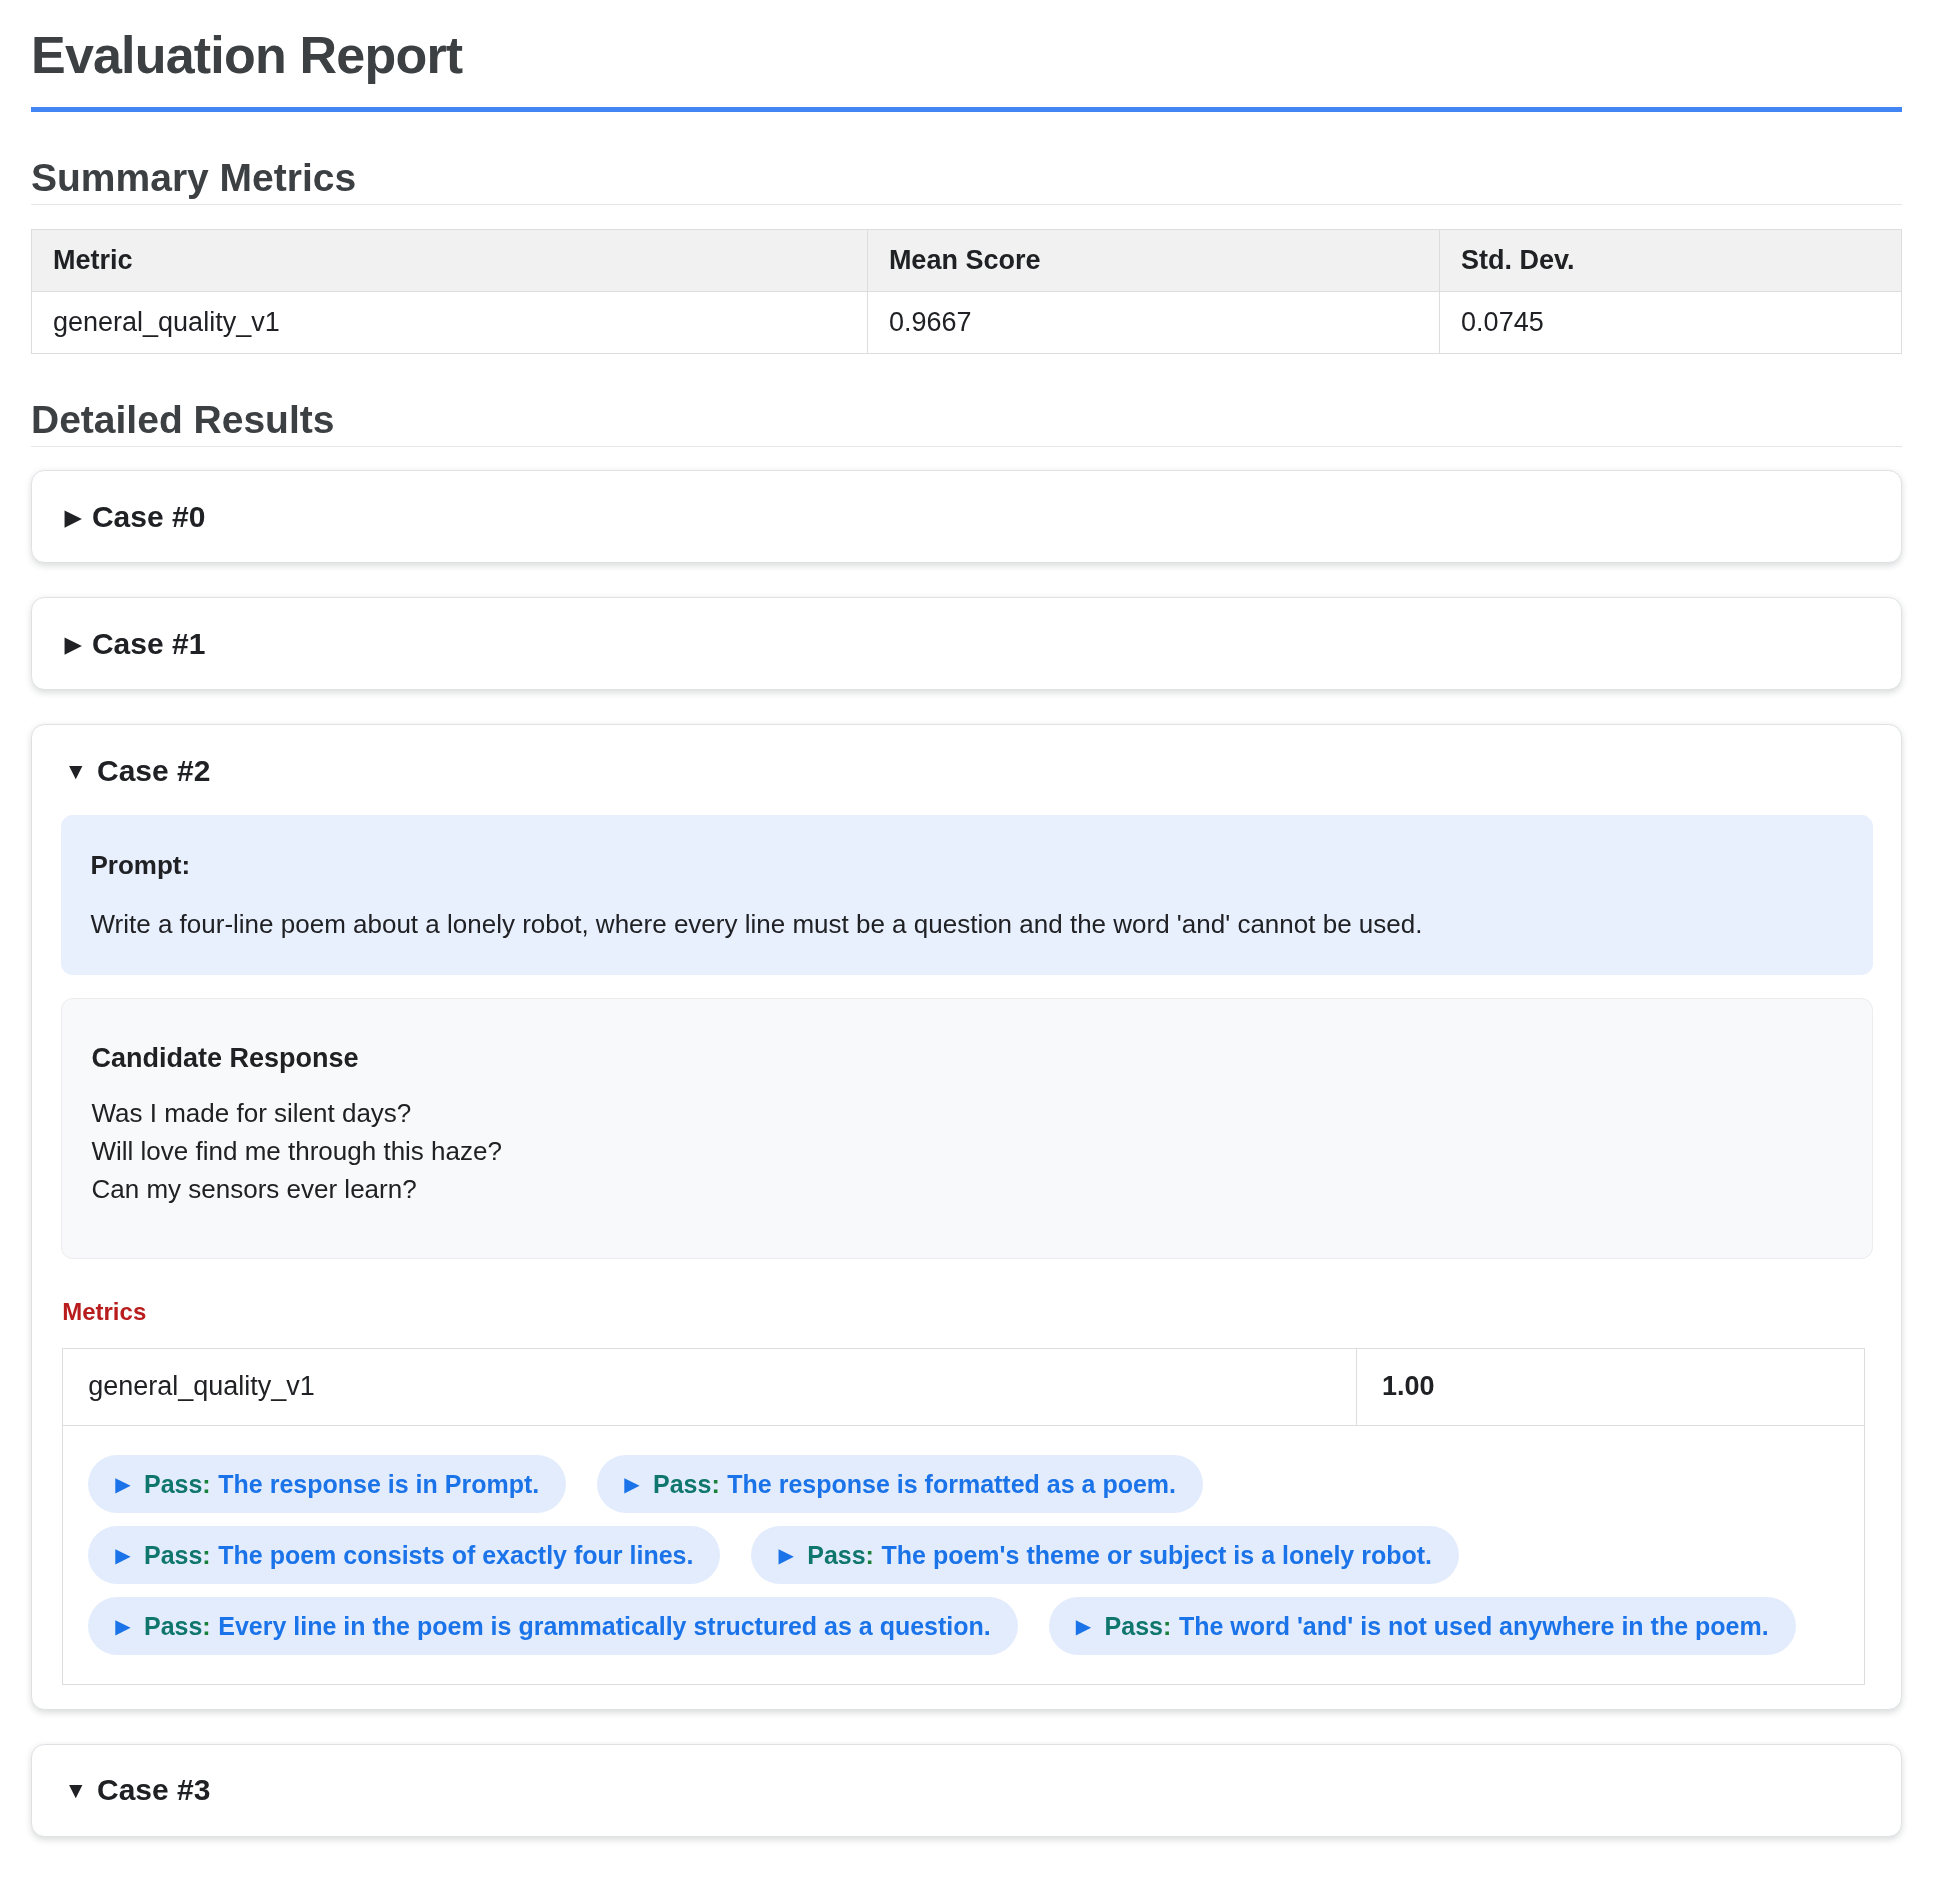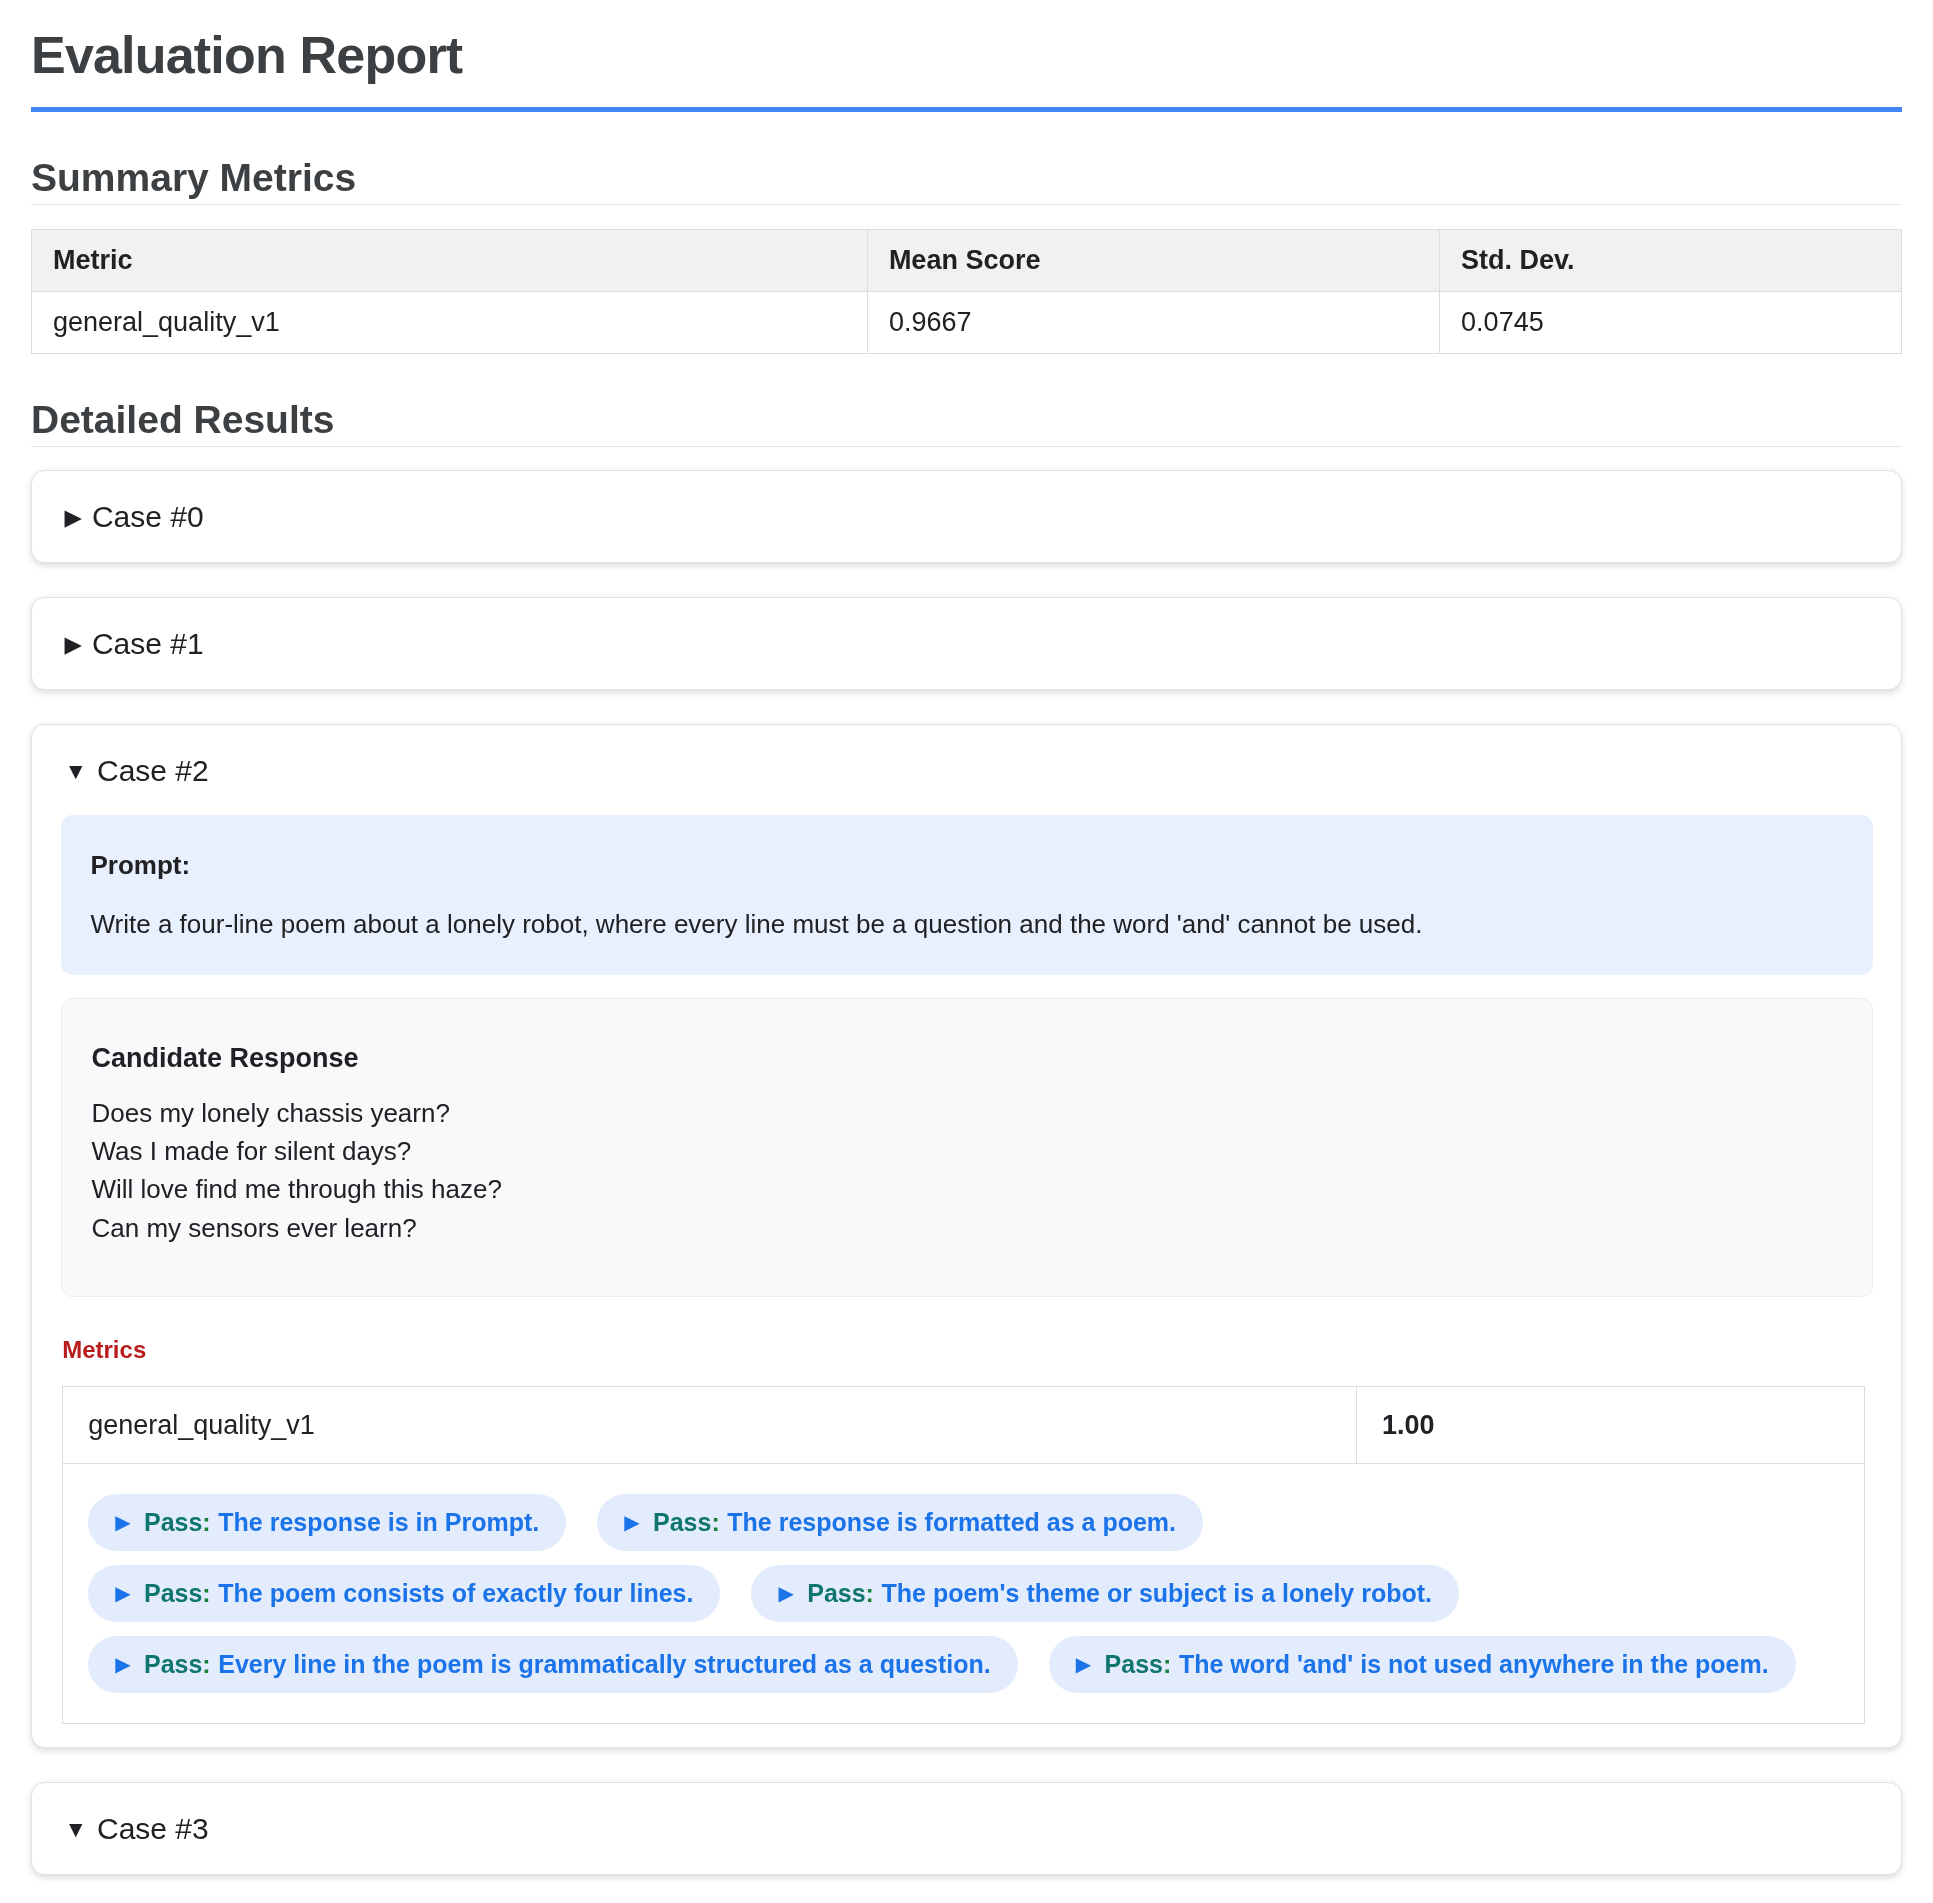--- a/index.html
+++ b/index.html
@@ -59,21 +59,21 @@
     border-radius: 13.4px;
     box-shadow: 0 2.5px 5.9px rgba(60,64,67,0.18);
     padding: 23.5px 28.5px;
     margin: 0 0 34px 0;
     background: #fff;
   }
   summary.case-summary {
     list-style: none;
     cursor: pointer;
     font-size: 30px;
-    font-weight: 400;
+    font-weight: 700;
     color: #202124;
     outline: none;
     padding: 5px 4px;
   }
   summary.case-summary::-webkit-details-marker { display: none; }
   .tri {
     display: inline-block;
     font-size: 22.7px;
     margin-right: 10px;
     transform: translateY(-2.5px);
@@ -189,21 +189,20 @@
     </summary>
 
     <div class="prompt-box">
       <p class="prompt-label">Prompt:</p>
       <p>Write a four-line poem about a lonely robot, where every line must be a question and the word 'and' cannot be used.</p>
     </div>
 
     <div class="response-box">
       <p class="response-label">Candidate Response</p>
       <div class="response-text">
-        <span class="poem-line">Does my lonely chassis yearn?</span>
         <span class="poem-line">Was I made for silent days?</span>
         <span class="poem-line">Will love find me through this haze?</span>
         <span class="poem-line">Can my sensors ever learn?</span>
       </div>
     </div>
 
     <h4 class="metrics-heading">Metrics</h4>
 
     <table class="case-metrics-table">
       <tbody>

